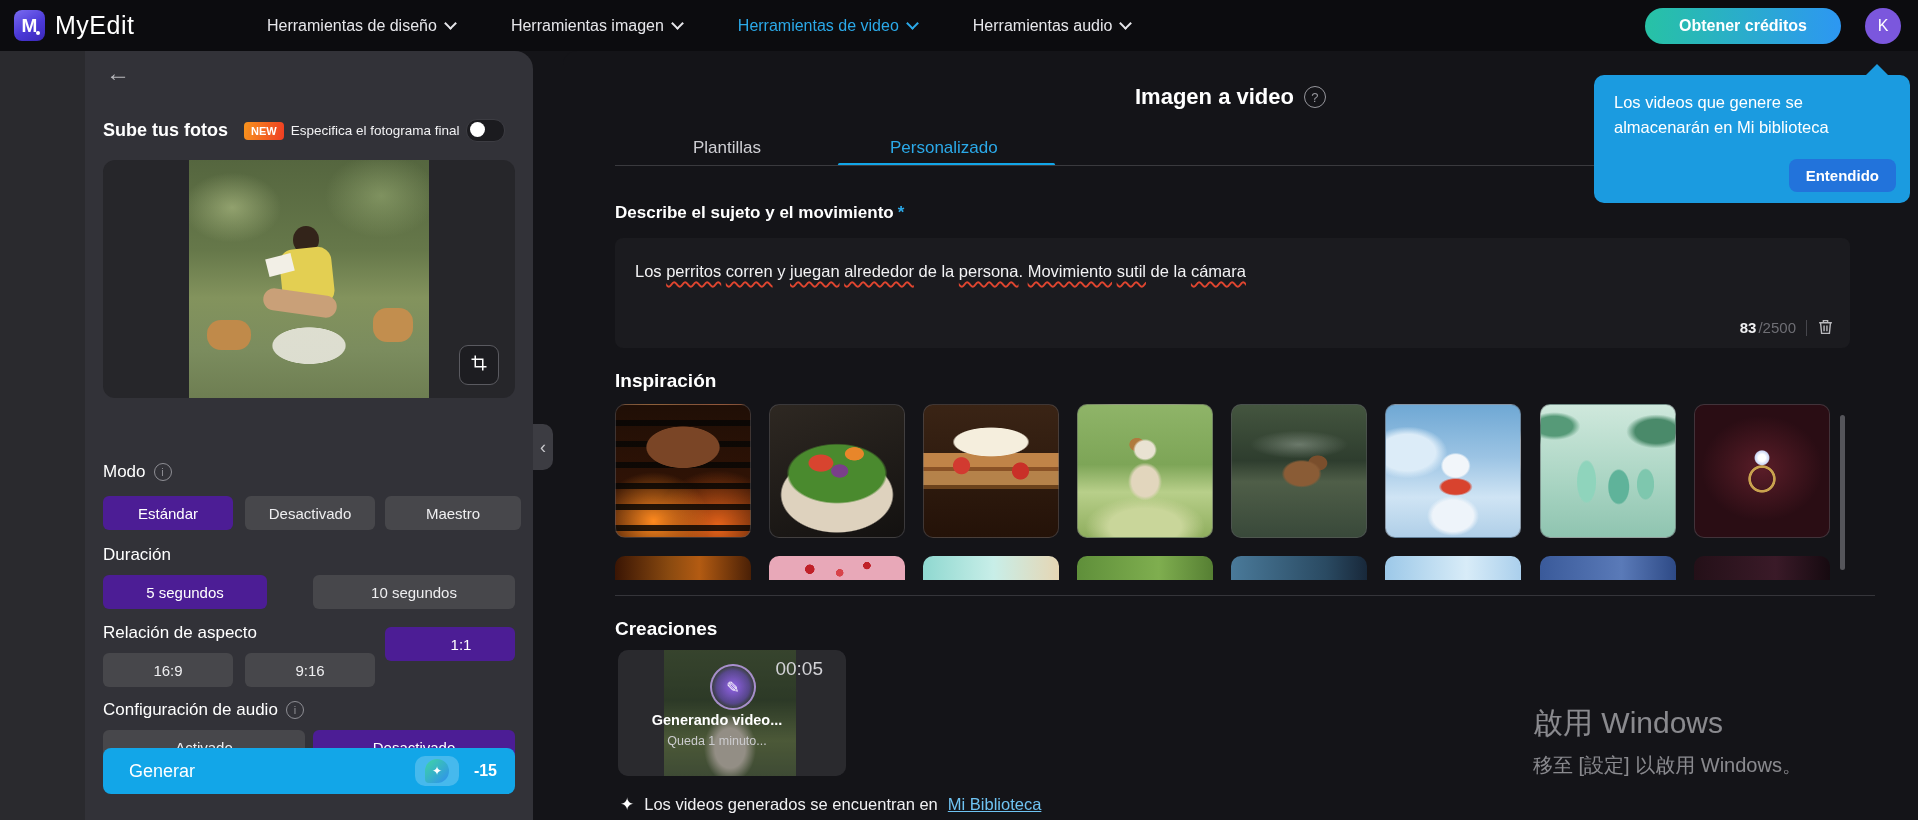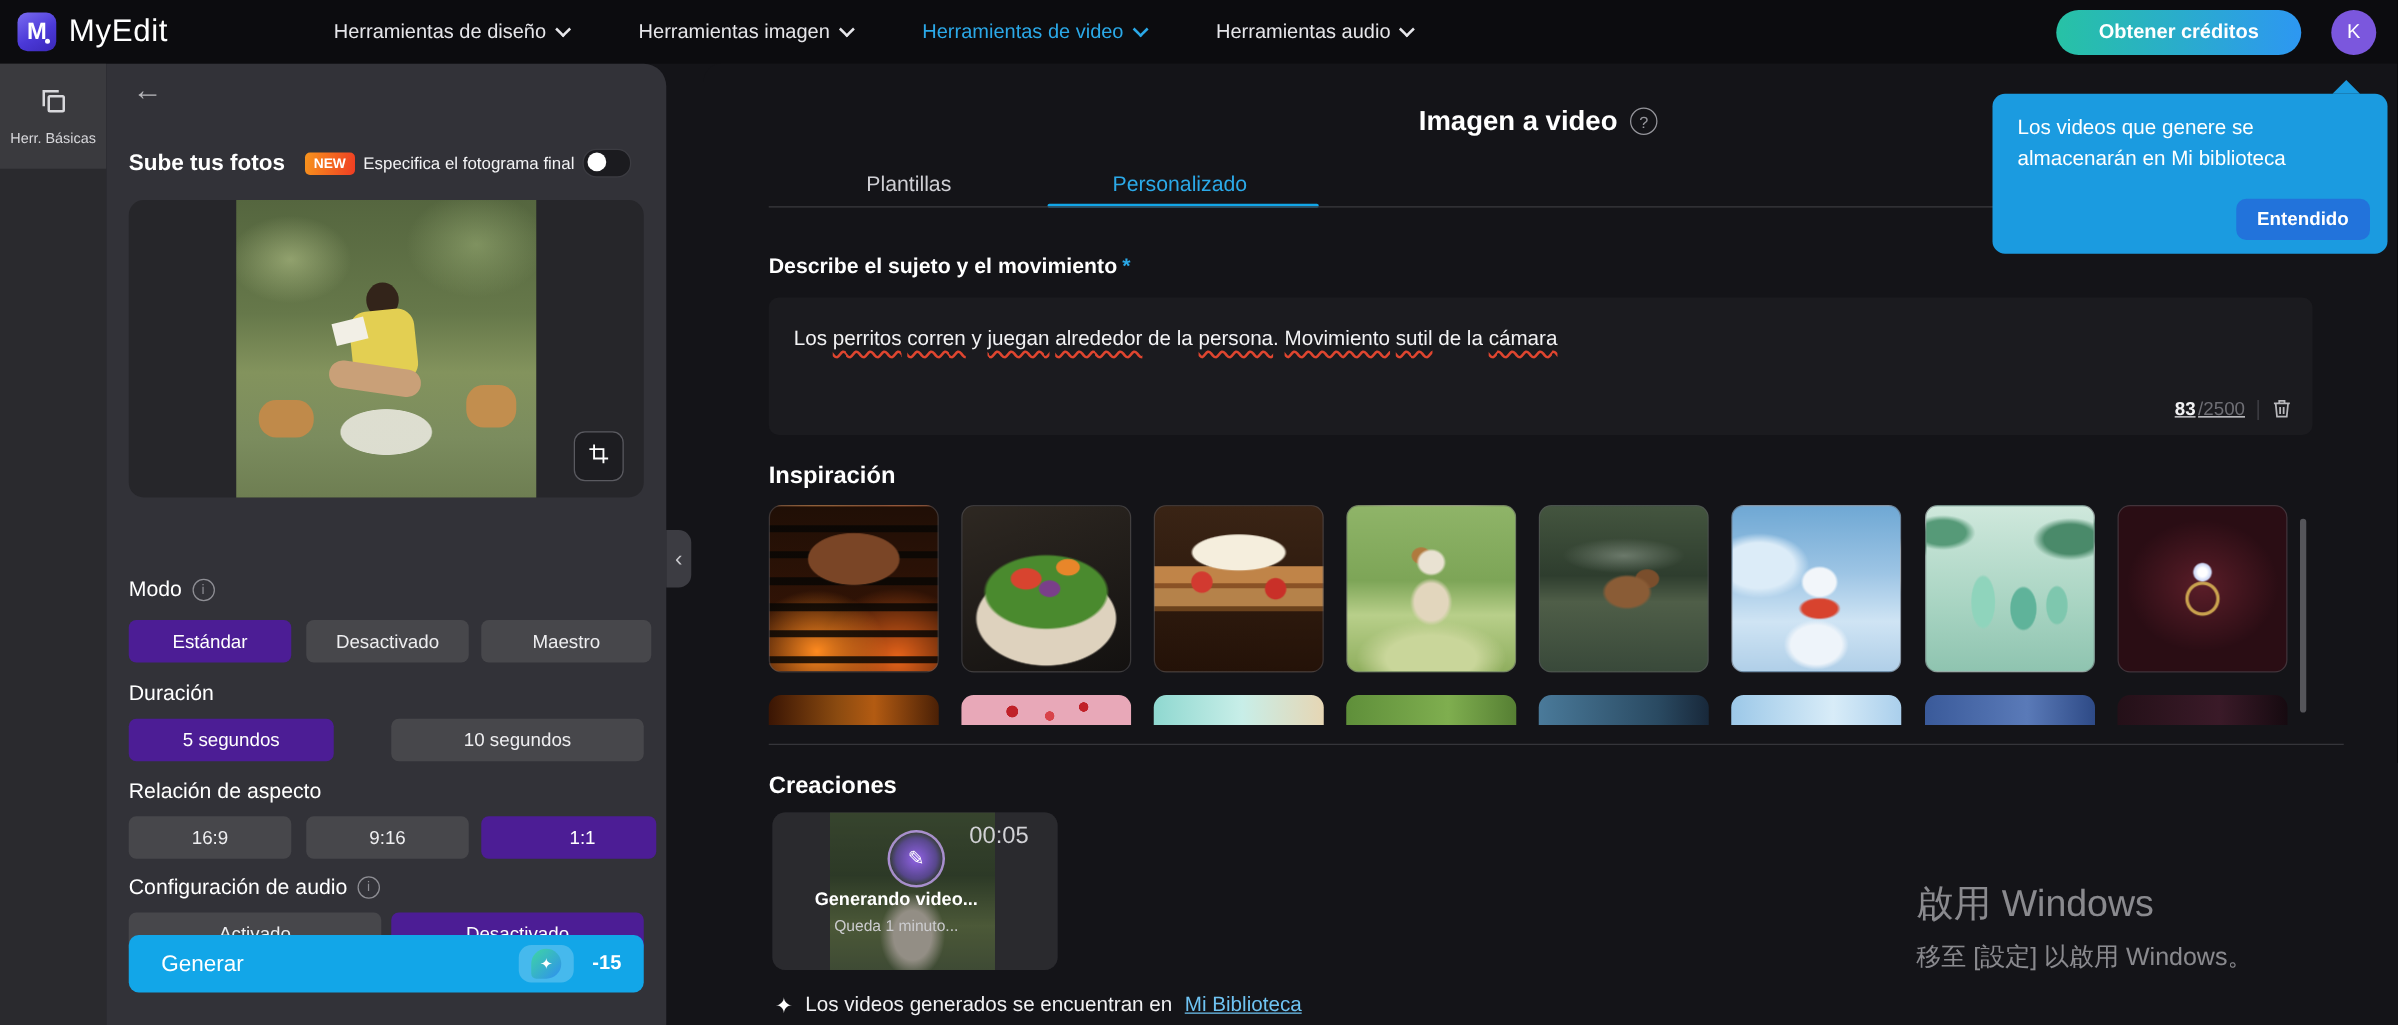--- a/index.html
+++ b/index.html
@@ -93,21 +93,21 @@
   .tab{position:absolute;top:138px;font-size:17px;color:#cfcfd4;cursor:pointer;}
   .tab.active{color:#2ba9e8;}
   .tab-underline{position:absolute;left:838px;top:163px;width:217px;height:3px;border-radius:2px;background:#12a6e8;}
   .tab-divider{position:absolute;left:615px;top:165px;width:1260px;height:1px;background:#3a3a3e;}
 
   .prompt-label{position:absolute;left:615px;top:203px;font-size:17px;font-weight:bold;color:#fff;}
   .req{color:#2ba9e8;margin-left:4px;}
   .prompt-box{position:absolute;left:615px;top:238px;width:1235px;height:110px;background:#1b1b1f;border-radius:8px;cursor:text;}
   .prompt-text{position:absolute;left:20px;top:22px;right:20px;font-size:16.5px;color:#f2f2f4;line-height:1.4;}
   .sq{text-decoration:underline;text-decoration-style:wavy;text-decoration-color:#e0452f;text-decoration-thickness:1.5px;text-underline-offset:4px;}
-  .counter{position:absolute;right:16px;bottom:12px;display:flex;align-items:flex-end;gap:10px;font-size:15px;text-decoration:underline;}
+  .counter{position:absolute;right:16px;bottom:12px;display:flex;align-items:flex-end;gap:10px;font-size:15px;}
   .cnt-cur{color:#f0f0f2;font-weight:bold;}
   .cnt-max{color:#6e6e74;margin-left:-8px;}
   .cnt-div{width:1px;height:16px;background:#46464c;}
   .trash{cursor:pointer;display:flex;}
 
   .insp-title{position:absolute;left:615px;top:370px;font-size:19px;font-weight:bold;color:#fff;}
   .insp{position:absolute;top:404px;width:136px;height:134px;border-radius:10px;overflow:hidden;cursor:pointer;
         border:1px solid rgba(90,90,96,.5);box-sizing:border-box;}
   .r2{position:absolute;top:556px;width:136px;height:24px;border-radius:10px 10px 0 0;cursor:pointer;}
 
@@ -222,29 +222,20 @@
       <div class="nav-item">
           <span>Herramientas audio</span>
           <span class="chev"></span>
         </div>
     </div>
     <button class="credits-btn">Obtener créditos</button>
     <div class="avatar">K</div>
   </div>
 
   <div class="rail">
-    <div class="rail-item basic">
-      <span>
-        <svg width="24" height="24" viewBox="0 0 24 24" fill="none" stroke="#d8d8dc" stroke-width="2">
-          <rect x="8" y="8" width="12" height="12" rx="1"></rect>
-            <path d="M16 4H4v12"></path>
-        </svg>
-      </span>
-      <span class="rail-label">Herr. Básicas</span>
-    </div>
   </div>
 
   <div class="panel">
     <div class="back">←</div>
 
     <div class="upload-row">
       <span class="upload-title">Sube tus fotos</span>
       <span class="new-badge">NEW</span>
       <span class="endframe-label">Especifica el fotograma final</span>
       <span class="toggle">
@@ -283,21 +274,21 @@
         <span>Duración</span>
       </div>
     <button class="optbtn on" style="left:18px;top:524px;width:164px;">5 segundos</button>
     <button class="optbtn" style="left:228px;top:524px;width:202px;">10 segundos</button>
 
     <div class="sec-label" style="top:572px;">
         <span>Relación de aspecto</span>
       </div>
     <button class="optbtn" style="left:18px;top:602px;width:130px;">16:9</button>
     <button class="optbtn" style="left:160px;top:602px;width:130px;">9:16</button>
-    <button class="optbtn on" style="left:300px;top:602px;width:140px;padding-left:28px;">1:1</button>
+    <button class="optbtn on" style="left:300px;top:576px;width:130px;padding-left:28px;">1:1</button>
 
     <div class="sec-label" style="top:649px;">
       <span>Configuración de audio</span>
         <i class="info-ic">i</i>
     </div>
     <button class="optbtn" style="left:18px;top:679px;width:202px;">Activado</button>
     <button class="optbtn on" style="left:228px;top:679px;width:202px;">Desactivado</button>
 
     <button class="generate-btn">
       <span class="glabel">Generar</span>

